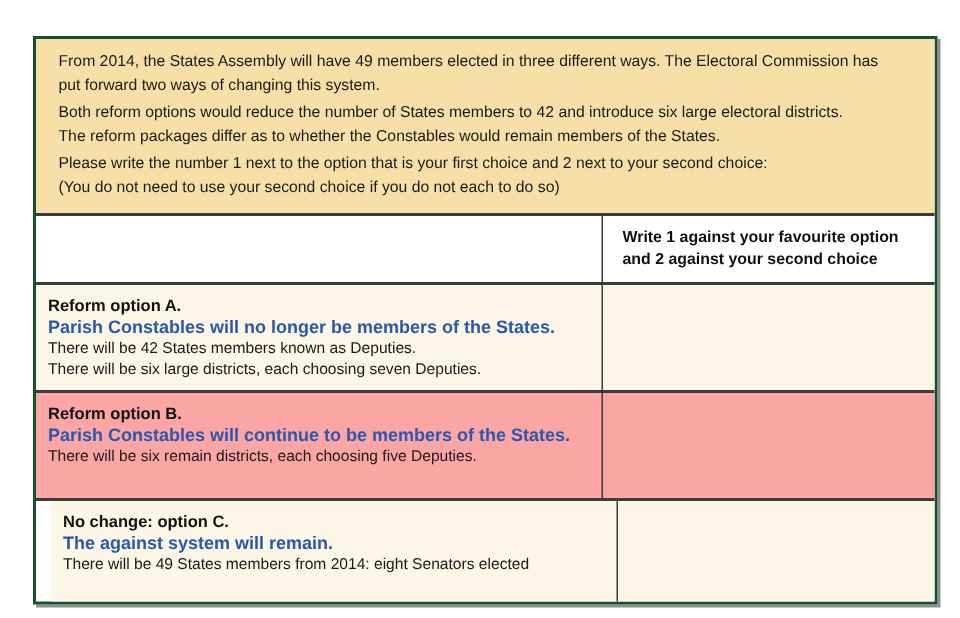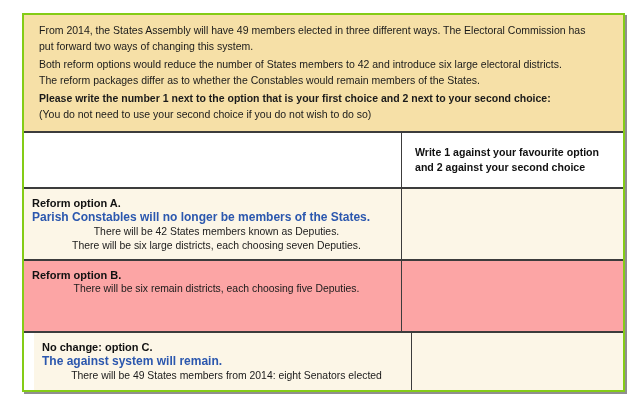--- a/index.html
+++ b/index.html
@@ -12,24 +12,24 @@
   .page {
     position: relative;
     width: 640px;
     height: 412px;
     background: #ffffff;
     overflow: hidden;
   }
   .ballot {
     position: absolute;
     left: 22px;
-    top: 13px;
+    top: 24px;
     width: 603px;
     height: 379px;
-    border: 2px solid #84cc16;
+    border: 2px solid #14532d;
     box-shadow: 2px 2px 0 #8f8f8f;
     display: flex;
     flex-direction: column;
     background: #ffffff;
   }
   
   .intro {
     height: 118px;
     background: #f6e0a7;
     border-bottom: 2px solid #3c3c3c;
@@ -37,33 +37,33 @@
     overflow: hidden;
   }
   .intro p { margin: 0 0 3px 0; }
   .intro .line {
     display: block;
     white-space: nowrap;
     font-size: 10.5px;
     line-height: 15.5px;
     color: #1a1a1a;
   }
-  .intro .line.bold { font-weight: bold; }
+  .intro .line.bold { font-weight: normal; }
   
   .trow {
     display: flex;
     border-bottom: 2px solid #3c3c3c;
   }
   .cell-left {
     width: 378px;
     border-right: 1.5px solid #3c3c3c;
   }
   .cell-right { flex: 1; }
   
-  .header-row { height: 56px; background: #ffffff; justify-content: flex-end; }
+  .header-row { height: 46px; background: #ffffff; justify-content: flex-end; }
   .header-right {
     display: flex;
     flex-direction: column;
     justify-content: center;
     padding-left: 13px;
   }
   .header-right .hline {
     font-weight: bold;
     font-size: 10.6px;
     line-height: 15px;
@@ -88,42 +88,41 @@
     font-size: 12px;
     line-height: 14.4px;
     white-space: nowrap;
     color: #2b57ae;
   }
   .opt-line {
     font-size: 10.4px;
     line-height: 14.4px;
     white-space: nowrap;
     color: #1a1a1a;
-    text-align: center;
   }
   .choice-cell { cursor: text; }
 </style>
 </head>
 <body>
 
 <div class="page">
   <div class="ballot">
 
     <div class="intro">
       <p>
         <span class="line">From 2014, the States Assembly will have 49 members elected in three different ways. The Electoral Commission has</span>
         <span class="line">put forward two ways of changing this system.</span>
       </p>
       <p>
         <span class="line">Both reform options would reduce the number of States members to 42 and introduce six large electoral districts.</span>
         <span class="line">The reform packages differ as to whether the Constables would remain members of the States.</span>
       </p>
       <p>
         <span class="line bold">Please write the number 1 next to the option that is your first choice and 2 next to your second choice:</span>
-        <span class="line">(You do not need to use your second choice if you do not wish to do so)</span>
+        <span class="line">(You do not need to use your second choice if you do not each to do so)</span>
       </p>
     </div>
 
     <div class="trow header-row">
       <div class="cell-left"></div>
       <div class="cell-right header-right">
         <div class="hline">Write 1 against your favourite option</div>
         <div class="hline">and 2 against your second choice</div>
       </div>
     </div>
@@ -134,20 +133,21 @@
         <div class="opt-subtitle">Parish Constables will no longer be members of the States.</div>
         <div class="opt-line">There will be 42 States members known as Deputies.</div>
         <div class="opt-line">There will be six large districts, each choosing seven Deputies.</div>
       </div>
       <div class="cell-right choice-cell"></div>
     </div>
 
     <div class="trow option-row row-b">
       <div class="cell-left option-desc">
         <div class="opt-title">Reform option B.</div>
+        <div class="opt-subtitle">Parish Constables will continue to be members of the States.</div>
         <div class="opt-line">There will be six remain districts, each choosing five Deputies.</div>
       </div>
       <div class="cell-right choice-cell"></div>
     </div>
 
     <div class="trow option-row row-c">
       <div class="cell-left option-desc">
         <div class="opt-title">No change: option C.</div>
         <div class="opt-subtitle">The against system will remain.</div>
         <div class="opt-line">There will be 49 States members from 2014: eight Senators elected</div>

